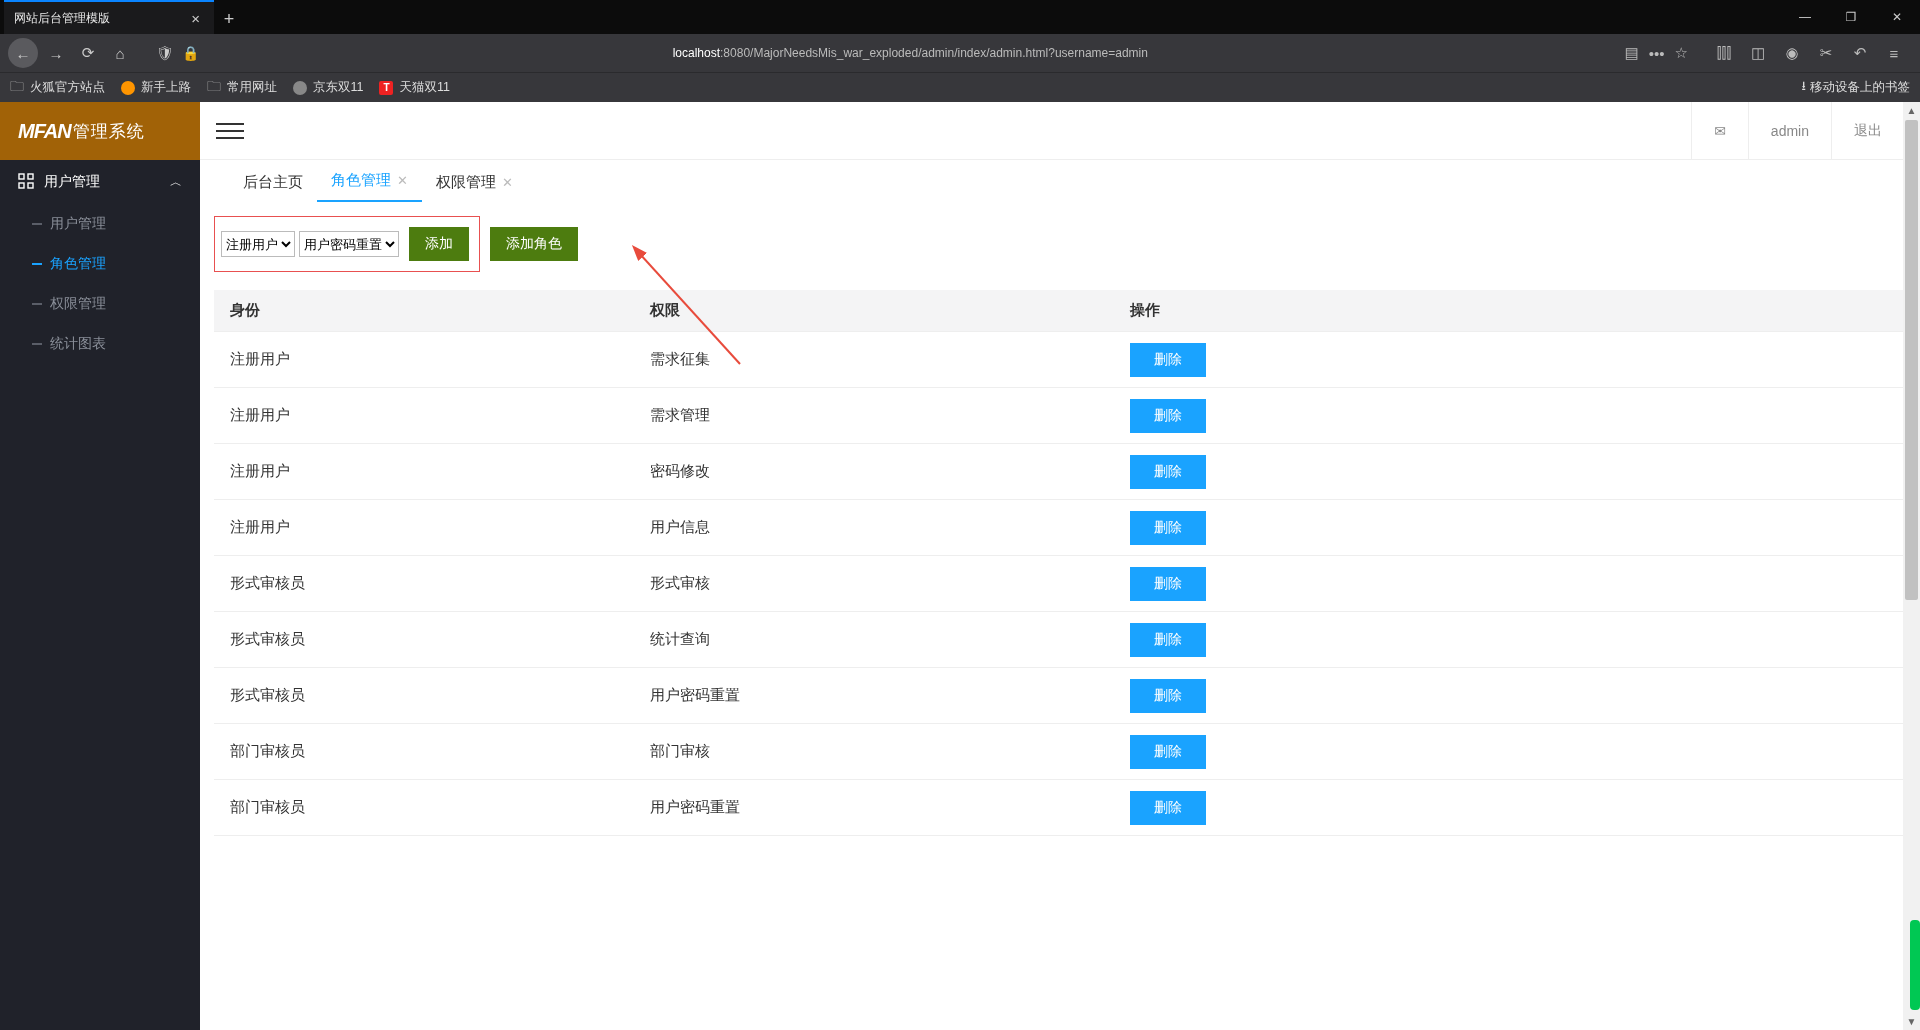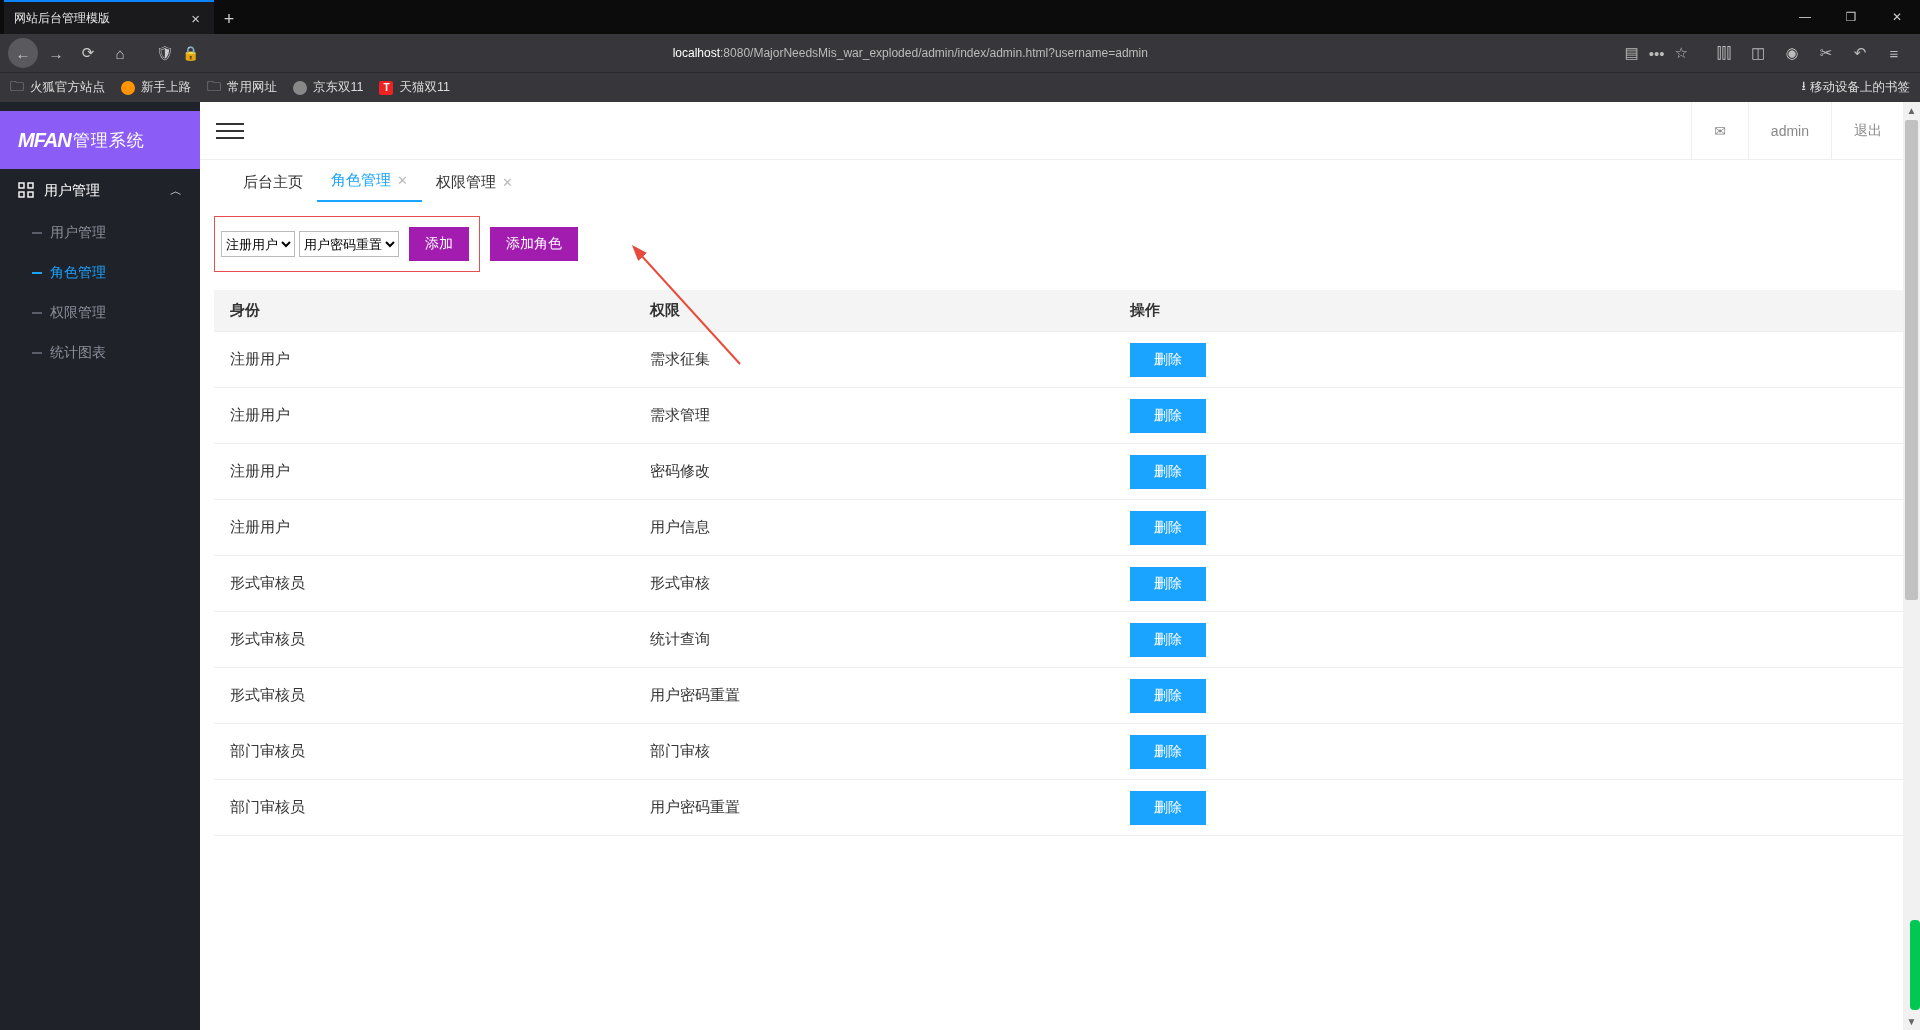--- a/index.html
+++ b/index.html
@@ -35,21 +35,21 @@
 .bookbar .bm .ff-icon { width:14px; height:14px; background:#ff9500; border-radius:50%; display:inline-block;}
 .bookbar .bm .jd-icon { width:14px; height:14px; background:#888; border-radius:50%; display:inline-block;}
 .bookbar .bm .tm-icon { width:14px; height:14px; background:#e22; border-radius:2px; color:#fff; font-size:10px; line-height:14px; text-align:center; font-weight:bold;}
 .bookbar .mobile { margin-left:auto; display:flex; align-items:center; gap:4px;}
 
 
 .app { flex:1; display:flex; background:#fff; color:#333; position:relative; overflow:hidden;}
 
 
 .sidebar { width:200px; background:#20222a; color:#c2c7d0; display:flex; flex-direction:column; font-size:14px;}
-.logo { height:58px; background:#8b5cf6; display:flex; align-items:center; padding-left:18px; color:#fff; font-size:17px; letter-spacing:1px;margin-top:9px;}
+.logo { height:58px; background:#a16207; display:flex; align-items:center; padding-left:18px; color:#fff; font-size:17px; letter-spacing:1px;}
 .logo b { font-style:italic; font-weight:900; font-size:20px; margin-right:2px; letter-spacing:-1px;}
 .menu-header { height:44px; display:flex; align-items:center; padding:0 18px; gap:10px; color:#fff; cursor:pointer;}
 .menu-header .grid-icon svg { width:16px; height:16px; stroke:#fff;}
 .menu-header .chev { margin-left:auto; font-size:12px;}
 .sub-item { height:40px; display:flex; align-items:center; padding-left:50px; gap:8px; color:#8a8f99; cursor:pointer; font-size:14px; position:relative;}
 .sub-item::before { content:""; position:absolute; left:32px; width:10px; height:2px; background:#5a5e68;}
 .sub-item.active { color:#1aa3ff; }
 .sub-item.active::before { background:#1aa3ff;}
 
 
@@ -64,21 +64,21 @@
 .ctabs { height:42px; display:flex; align-items:flex-end; padding:0 29px; gap:0; border-bottom:0;}
 .ctab { padding:10px 14px 10px 14px; font-size:15px; color:#333; cursor:pointer; display:flex; align-items:center; gap:6px;}
 .ctab.active { color:#1aa3ff; border-bottom:2px solid #1aa3ff;}
 .ctab .x { color:#bbb; font-size:13px;}
 
 
 .content { flex:1; padding:14px 14px 0 14px; overflow-y:auto; position:relative;}
 .filter-row { display:flex; align-items:center; gap:10px; margin-bottom:18px;}
 .red-box { border:1px solid #e85050; padding:10px 10px 10px 6px; display:inline-flex; align-items:center; gap:4px;}
 .red-box select { height:26px; border:1px solid #bbb; font-size:13px; background:#fff;}
-.btn { background:#a21caf; color:#fff; border:none; height:36px; padding:0 18px; font-size:14px; cursor:pointer;}
+.btn { background:#4d7c0f; color:#fff; border:none; height:36px; padding:0 18px; font-size:14px; cursor:pointer;}
 .btn.sm { height:34px; padding:0 16px;}
 .btn.add-inline { height:34px; padding:0 16px; margin-left:6px;}
 
 
 .tbl { width:100%; border-collapse:collapse; font-size:15px; color:#333;}
 .tbl thead th { background:#f4f4f5; font-weight:bold; text-align:left; padding:11px 16px; border-bottom:1px solid #eee;}
 .tbl tbody td { padding:10px 16px; border-bottom:1px solid #eee;}
 .tbl tbody tr { height:56px;}
 .del-btn { background:#1aa3ff; color:#fff; border:none; height:34px; width:76px; font-size:14px; cursor:pointer;}
 

